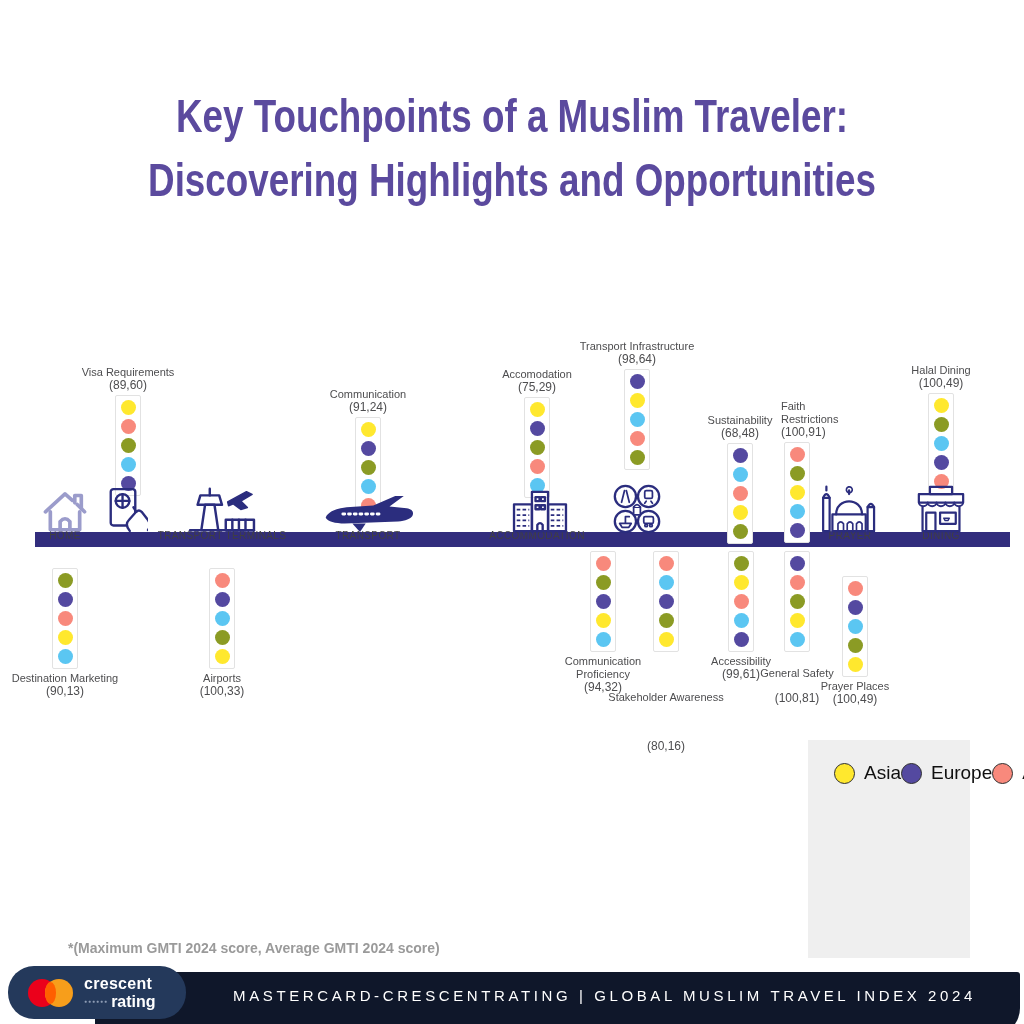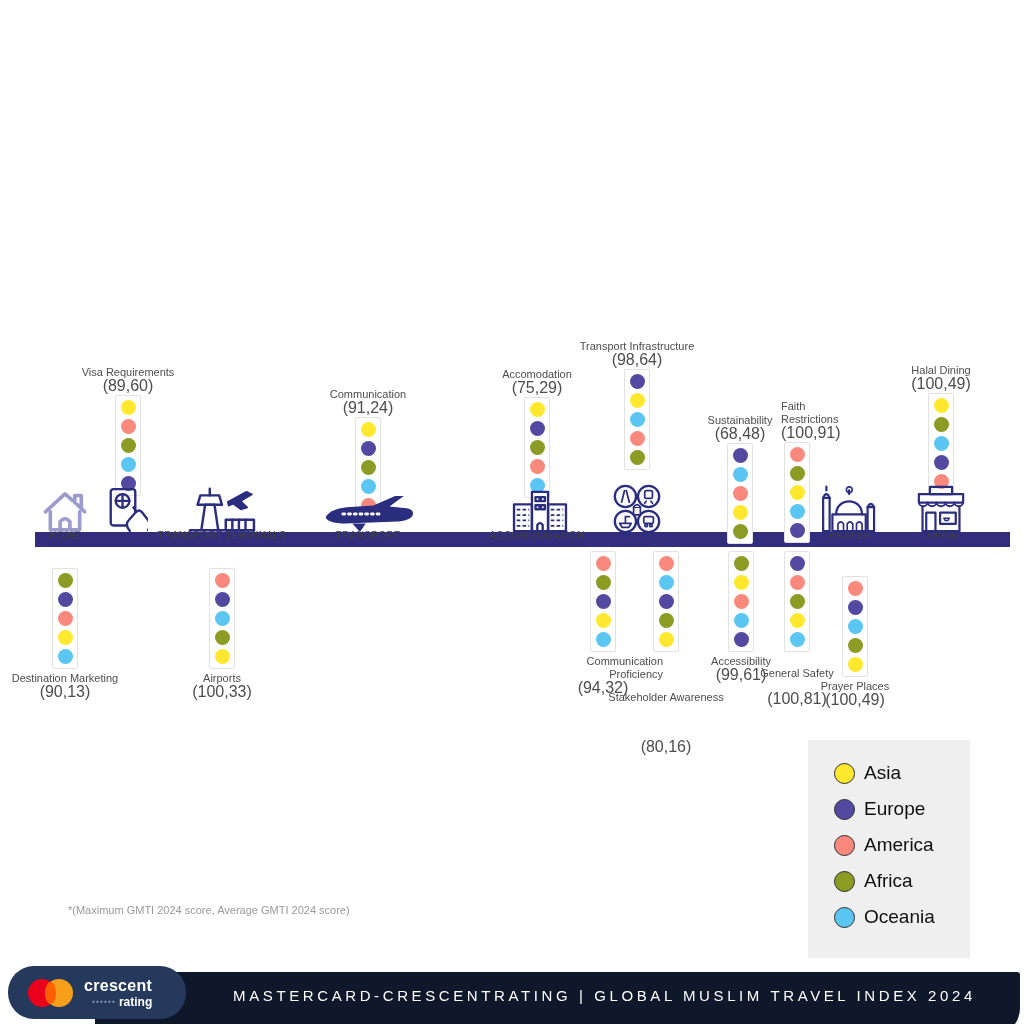--- a/index.html
+++ b/index.html
@@ -21,22 +21,22 @@
   .timeline-bar { position:absolute; left:35px; top:532px; width:975px; height:15px; background:#322D7D; }
   .station-label {
     position:absolute; top:530px; font-size:10px; color:#403F41; letter-spacing:0.4px;
     text-align:center; white-space:nowrap; transform:translateX(-50%);
   }
   .st-home{left:65px;} .st-transport-terminals{left:222px;} .st-transport{left:368px;}
   .st-accommodation{left:537px;text-align:right;} .st-prayer{left:850px;} .st-dining{left:941px;}
 
   
   .tp { position:absolute; width:120px; display:flex; flex-direction:column; align-items:center; }
-  .tp-label { font-size:11px; line-height:13px; color:#4D4D4F; text-align:right; }
-  .tp-score { font-size:16px; line-height:13px; color:#4D4D4F; text-align:center; margin-bottom:3px; }
+  .tp-label { font-size:11px; line-height:13px; color:#4D4D4F; text-align:center; }
+  .tp-score { font-size:12px; line-height:13px; color:#4D4D4F; text-align:center; margin-bottom:3px; }
   .tp.below .tp-label { margin-top:3px; }
   .tp.below .tp-score { margin-bottom:0; }
   .stack {
     width:26px; background:#ffffff; border:1px solid #E2E2E2; border-radius:2px;
     display:flex; flex-direction:column; align-items:center; padding:4px 0; gap:4px;
   }
   .dot { width:15px; height:15px; border-radius:50%; }
 
   .tp-visa{left:68px; top:366px;}
   .tp-connectivity{left:308px; top:388px;}
@@ -61,27 +61,27 @@
   .icon-passport{left:108px; top:487px; width:40px; height:46px;}
   .icon-airport{left:185px; top:486px; width:74px; height:47px;}
   .icon-plane{left:322px; top:494px; width:95px; height:40px;}
   .icon-hotel{left:510px; top:490px; width:60px; height:43px;}
   .icon-transport-net{left:610px; top:482px; width:54px; height:54px;}
   .icon-mosque{left:818px; top:483px; width:64px; height:50px;}
   .icon-store{left:914px; top:485px; width:54px; height:48px;}
 
   
   .legend { position:absolute; left:808px; top:740px; width:162px; height:218px; background:#EFEFEF; }
-  .legend-items { padding:22px 0 0 26px; display:flex; flex-direction:column; gap:14px; }
+  .legend-items { padding:22px 0 0 26px; display:flex; flex-direction:row; }
   .legend-item { display:flex; align-items:center; gap:9px; }
   .legend-swatch { width:21px; height:21px; border-radius:50%; border:1.5px solid #2F2F2F; }
   .legend-label { font-size:19px; color:#101010; }
 
   
-  .footnote { position:absolute; left:68px; top:904px; font-size:11px; color:#9A9A9A; }
+  .footnote { position:absolute; left:68px; top:940px; font-size:14px; color:#9A9A9A;font-weight:bold; }
 
   
   .footer-banner {
     position:absolute; left:95px; top:972px; width:925px; height:64px;
     background:#0f172a; border-radius:28px 3px 28px 3px;
   }
   .footer-banner-text {
     position:absolute; left:110px; right:16px; top:0; height:47px;
     display:flex; align-items:center; justify-content:center;
     color:#ffffff; font-size:15px; letter-spacing:3.6px; white-space:nowrap; font-weight:500;
@@ -91,27 +91,31 @@
     background:#24395B; border-radius:26px; display:flex; align-items:center; gap:10px; padding-left:20px;
   }
   .mc-logo { position:relative; width:46px; height:28px; }
   .mc-red { position:absolute; left:0; top:0; width:28px; height:28px; border-radius:50%; background:#EB001B; }
   .mc-orange { position:absolute; left:17px; top:0; width:28px; height:28px; border-radius:50%; background:#F79E1B; }
   .mc-mid { position:absolute; left:17px; top:3px; width:11px; height:22px; border-radius:50%/50%; background:#FF5F00; }
   .brand-text { display:flex; flex-direction:column; line-height:1; }
   .brand-crescent { color:#fff; font-weight:700; font-size:16px; letter-spacing:0.3px; }
   .brand-rating-row { display:flex; align-items:center; justify-content:flex-end; gap:3px; margin-top:2px; }
   .brand-dots { font-size:5px; color:#8D9CB4; letter-spacing:1px; }
-  .brand-rating { color:#fff; font-weight:700; font-size:12px; }
+  .brand-rating { color:#fff; font-weight:700; font-size:16px; }
 </style>
 </head>
 <body>
 
 <div class="canvas">
 
+  <div class="title">
+    <div class="tline">Key Touchpoints of a Muslim Traveler:</div>
+    <div class="tline">Discovering Highlights and Opportunities</div>
+  </div>
 
   <div class="timeline-bar"></div>
 
   <div id="stations">
       <div class="station-label st-home">HOME</div>
       <div class="station-label st-transport-terminals">TRANSPORT TERMINALS</div>
       <div class="station-label st-transport">TRANSPORT</div>
       <div class="station-label st-accommodation">ACCOMMODATION</div>
       <div class="station-label st-prayer">PRAYER</div>
       <div class="station-label st-dining">DINING</div>

